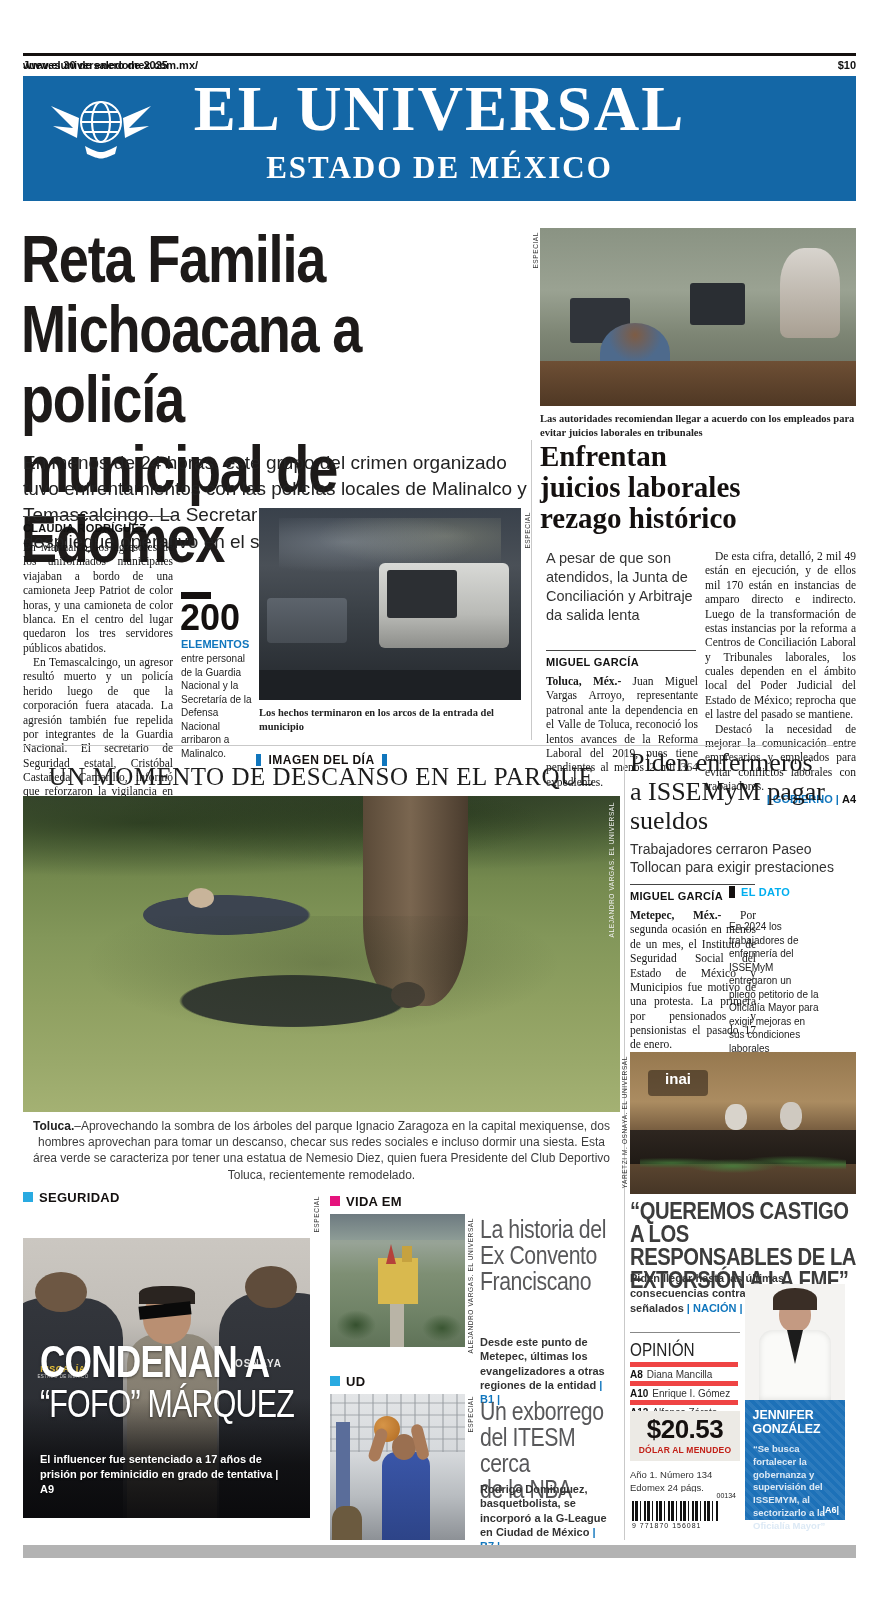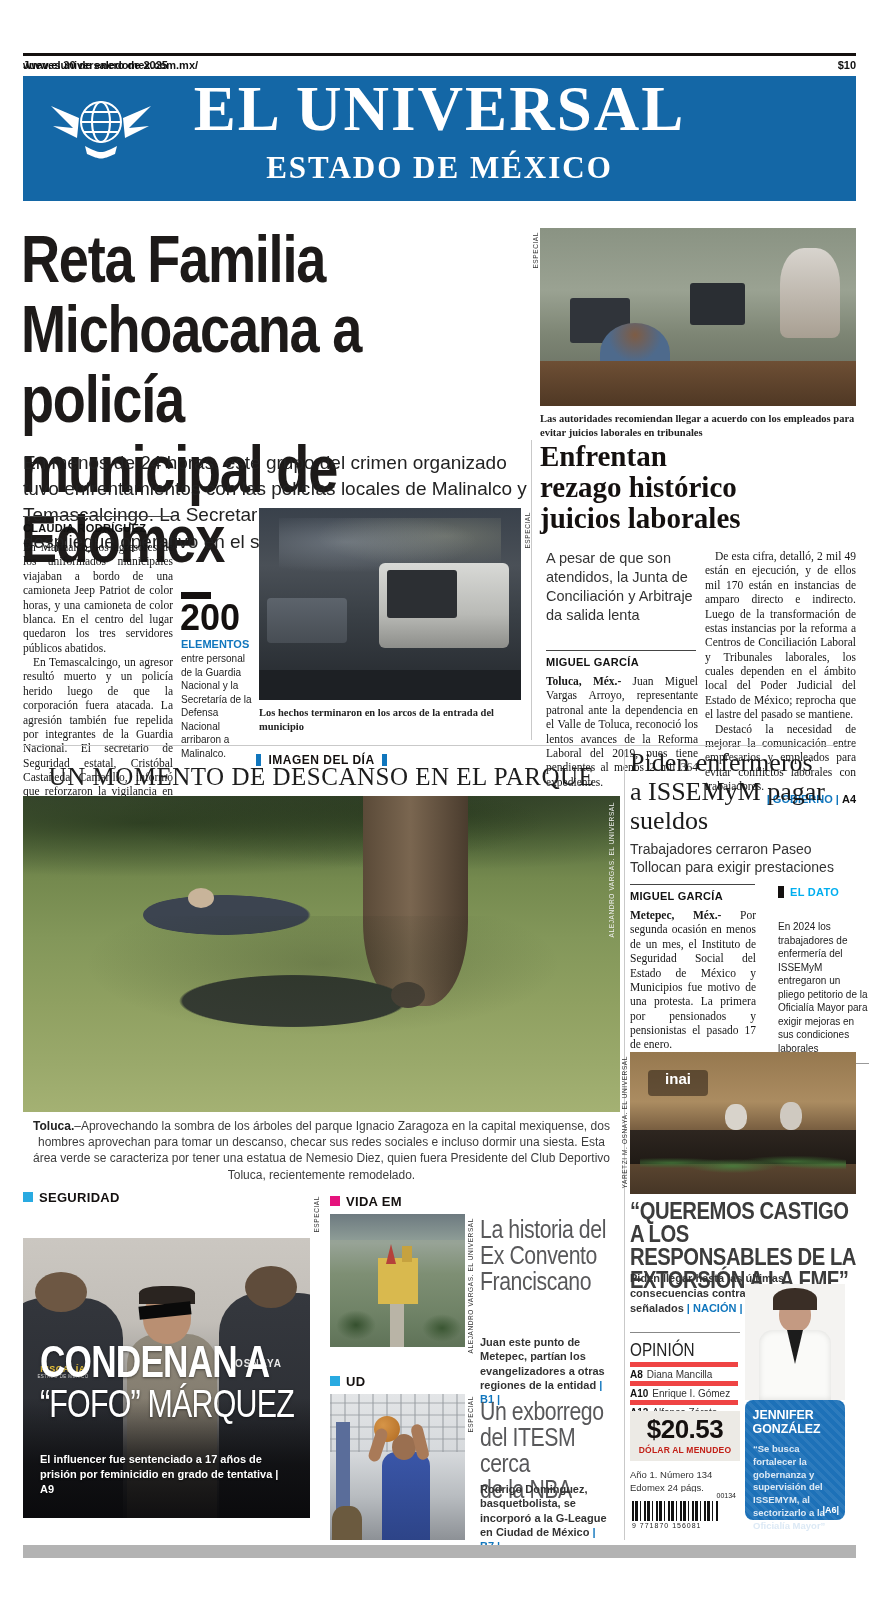--- a/index.html
+++ b/index.html
@@ -56,21 +56,21 @@
   .imtitle{position:absolute;left:23px;top:764px;width:597px;text-align:center;
       font:25px/1 "Liberation Serif",serif;color:#1d1d1d;letter-spacing:.5px;}
   .park-cap{position:absolute;left:30px;top:1118px;width:583px;text-align:center;
       font:12px/1.35 "Liberation Sans",sans-serif;color:#3d3d3d;}
   .park-cap b{color:#222;}
   
   .enf-hl{position:absolute;left:630px;top:748px;width:228px;
       font:26px/29px "Liberation Serif",serif;color:#1a1a1a;}
   .enf-deck{position:absolute;left:630px;top:840px;width:215px;
       font:14px/1.3 "Liberation Sans",sans-serif;color:#333;}
-  .dato{position:absolute;left:778px;top:886px;width:91px;border-bottom:1px solid #999;padding-bottom:8px;}
+  .dato{position:absolute;left:729px;top:886px;width:91px;border-bottom:1px solid #999;padding-bottom:8px;}
   .dato .lab{border-left:6px solid #14100f;padding-left:6px;
       font:bold 11px "Liberation Sans",sans-serif;color:#00aeef;letter-spacing:.3px;}
   .dato .txt{margin-top:22px;font:10px/1.35 "Liberation Sans",sans-serif;color:#222;}
   
   .fmf-hl{position:absolute;left:630px;top:1200px;width:258px;transform:scaleX(.88);
       font:bold 23px/23px "Liberation Sans",sans-serif;letter-spacing:-.5px;color:#3c3c3c;}
   .fmf-deck{position:absolute;left:630px;top:1271px;width:226px;
       font:bold 11px/1.35 "Liberation Sans",sans-serif;color:#333;}
   .fmf-deck .nac{color:#1076bd;}
   
@@ -85,21 +85,21 @@
   .dollar .l{font:bold 8.5px "Liberation Sans",sans-serif;color:#c22017;margin-top:3px;letter-spacing:.2px;}
   .issue{position:absolute;left:630px;top:1469px;font:9.5px/1.35 "Liberation Sans",sans-serif;color:#333;}
   .barcode-wrap{position:absolute;left:630px;top:1492px;width:110px;height:40px;background:#fff;}
   .barcode{position:absolute;left:2px;top:9px;width:86px;height:20px;
       background:repeating-linear-gradient(90deg,#111 0 2px,#fff 2px 3px,#111 3px 6px,#fff 6px 8px,#111 8px 9px,#fff 9px 12px);}
   .bc-top{position:absolute;right:4px;top:0;font:7px "Liberation Sans",sans-serif;color:#222;}
   .bc-num{position:absolute;left:2px;top:30px;font:7px "Liberation Sans",sans-serif;color:#222;letter-spacing:1px;}
   
   .jen-photo{position:absolute;left:745px;top:1284px;width:100px;height:116px;background:#f4f3f1;overflow:hidden;}
   .jen-box{position:absolute;left:745px;top:1400px;width:100px;height:120px;background:#1d71b8;
-      background-image:repeating-linear-gradient(45deg,rgba(255,255,255,.07) 0 3px,rgba(0,0,0,0) 3px 7px);border-radius:8px;}
+      background-image:repeating-linear-gradient(45deg,rgba(255,255,255,.07) 0 3px,rgba(0,0,0,0) 3px 7px);}
   .jen-name{font:bold 13px/14px "Liberation Sans",sans-serif;color:#fff;padding:8px 8px 0;transform:scaleX(.95);transform-origin:left;}
   .jen-quote{font:bold 9.5px/1.35 "Liberation Sans",sans-serif;color:#dce9f5;padding:7px 8px 0;}
   .jen-page{position:absolute;right:6px;bottom:5px;font:bold 9px "Liberation Sans",sans-serif;color:#fff;}
   
   .stag{position:absolute;font:bold 13px "Liberation Sans",sans-serif;color:#14100f;letter-spacing:.3px;}
   .stag .sq{display:inline-block;width:10px;height:10px;margin-right:6px;}
   .sq-cyan{background:#29aae1;} .sq-mag{background:#e5137d;}
   
   .fofo-h1{position:absolute;left:40px;top:1340px;width:340px;transform:scaleX(.8);
       font:bold 44px/1 "Liberation Sans",sans-serif;color:#fff;letter-spacing:-1px;
@@ -187,22 +187,22 @@
     <div class="shape" style="left:150px;top:55px;width:55px;height:42px;background:#2a2e33;border-radius:3px;"></div>
     <div class="shape" style="left:60px;top:95px;width:70px;height:60px;background:radial-gradient(circle at 50% 20%,#7e5c44,#4e6a8c 45%);border-radius:50% 50% 10px 10px;"></div>
     <div class="shape" style="left:240px;top:20px;width:60px;height:90px;background:linear-gradient(180deg,#d8d4ce,#a89f92);border-radius:40% 40% 8px 8px;"></div>
     <div class="shape" style="left:0;bottom:0;width:316px;height:45px;background:linear-gradient(180deg,#6e4f35,#4f3824);"></div>
   </div>
   <div class="vcred" style="left:532px;top:232px;">ESPECIAL</div>
   <div class="abs pcap" style="left:540px;top:412px;width:316px;">Las autoridades recomiendan llegar a acuerdo con los empleados para evitar juicios laborales en tribunales</div>
 
   <div class="labor-hl">
     <div>Enfrentan</div>
+    <div>juicios laborales</div>
     <div>rezago histórico</div>
-    <div>juicios laborales</div>
   </div>
   <div class="labor-deck">A pesar de que son atendidos, la Junta de Conciliación y Arbitraje da salida lenta</div>
   <div class="byrule" style="left:546px;top:650px;width:150px;"></div>
   <div class="byline" style="left:546px;top:656px;">MIGUEL GARCÍA</div>
   <div class="abs sbody" style="left:546px;top:674px;width:152px;">
     <p><b>Toluca, Méx.-</b><span> Juan Miguel Vargas Arroyo, representante patronal ante la dependencia en el Valle de Toluca, reconoció los lentos avances de la Reforma Laboral del 2019, pues tiene pendientes al menos 2 mil 364 expedientes.</span></p>
   </div>
   <div class="abs sbody" style="left:705px;top:549px;width:151px;">
     <p class="ind">De esta cifra, detalló, 2 mil 49 están en ejecución, y de ellos mil 170 están en instancias de amparo directo e indirecto. Luego de la transformación de estas instancias por la reforma a Centros de Conciliación Laboral y Tribunales laborales, los cuales dependen en el ámbito local del Poder Judicial del Estado de México; reprocha que el lastre del pasado se mantiene.</p>
     <p class="ind">Destacó la necesidad de mejorar la comunicación entre empresarios y empleados para evitar conflictos laborales con trabajadores.</p>
@@ -346,21 +346,21 @@
     <div class="shape" style="left:6px;top:96px;width:40px;height:30px;background:radial-gradient(ellipse,#35502e,rgba(0,0,0,0) 70%);"></div>
     <div class="shape" style="left:92px;top:100px;width:40px;height:28px;background:radial-gradient(ellipse,#3a5632,rgba(0,0,0,0) 70%);"></div>
   </div>
   <div class="vcred" style="left:467px;top:1218px;">ALEJANDRO VARGAS. EL UNIVERSAL</div>
   <div class="mini-hl cond" style="left:480px;top:1216px;">
     <div>La historia del</div>
     <div>Ex Convento</div>
     <div>Franciscano</div>
   </div>
   <div class="mini-txt" style="left:480px;top:1335px;">
-    <span>Juan este punto de Metepec, partían los evangelizadores a otras regiones de la entidad </span><span class="pg">| B1 |</span>
+    <span>Desde este punto de Metepec, últimas los evangelizadores a otras regiones de la entidad </span><span class="pg">| B1 |</span>
   </div>
 
   <div class="stag" style="left:330px;top:1374px;">
     <span class="sq sq-cyan"></span><span>UD</span>
   </div>
   <div class="photo" style="left:330px;top:1394px;width:135px;height:146px;
        background:linear-gradient(180deg,#e3e5e7 0%,#d6d9dc 40%,#b8bcc0 70%,#8d9196 100%);">
     <div class="shape" style="left:0;top:0;width:135px;height:58px;background:repeating-linear-gradient(90deg,rgba(150,155,160,.5) 0 2px,rgba(0,0,0,0) 2px 14px),repeating-linear-gradient(0deg,rgba(150,155,160,.4) 0 2px,rgba(0,0,0,0) 2px 12px);"></div>
     <div class="shape" style="left:6px;top:28px;width:14px;height:118px;background:#5a6d9a;"></div>
     <div class="shape" style="left:52px;top:58px;width:48px;height:88px;background:linear-gradient(180deg,#3a56a8,#2d4488);border-radius:14px 14px 0 0;"></div>

